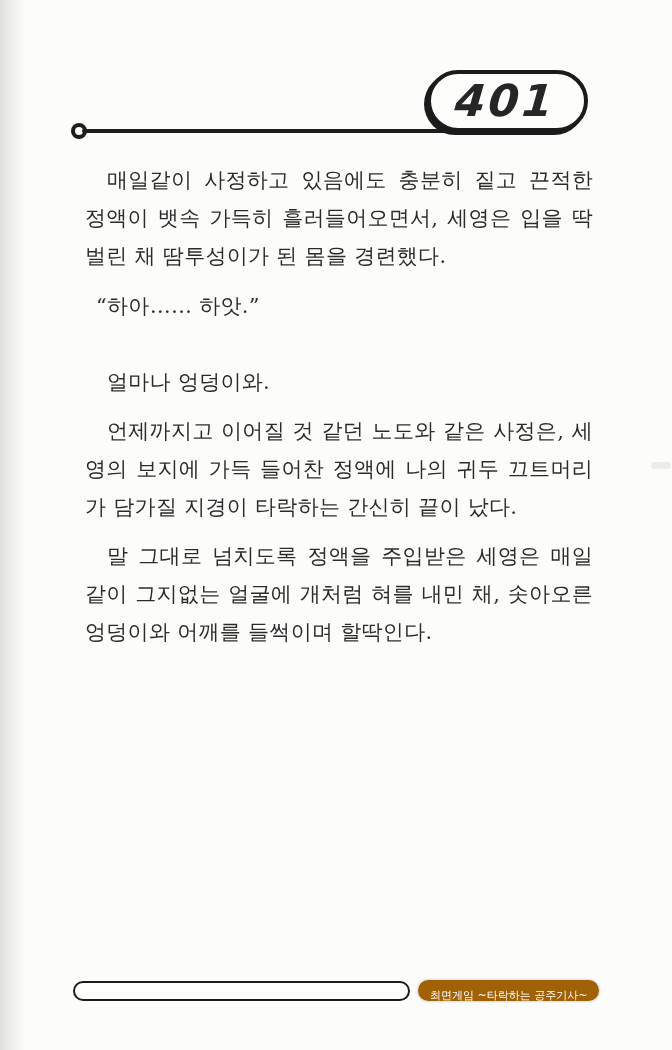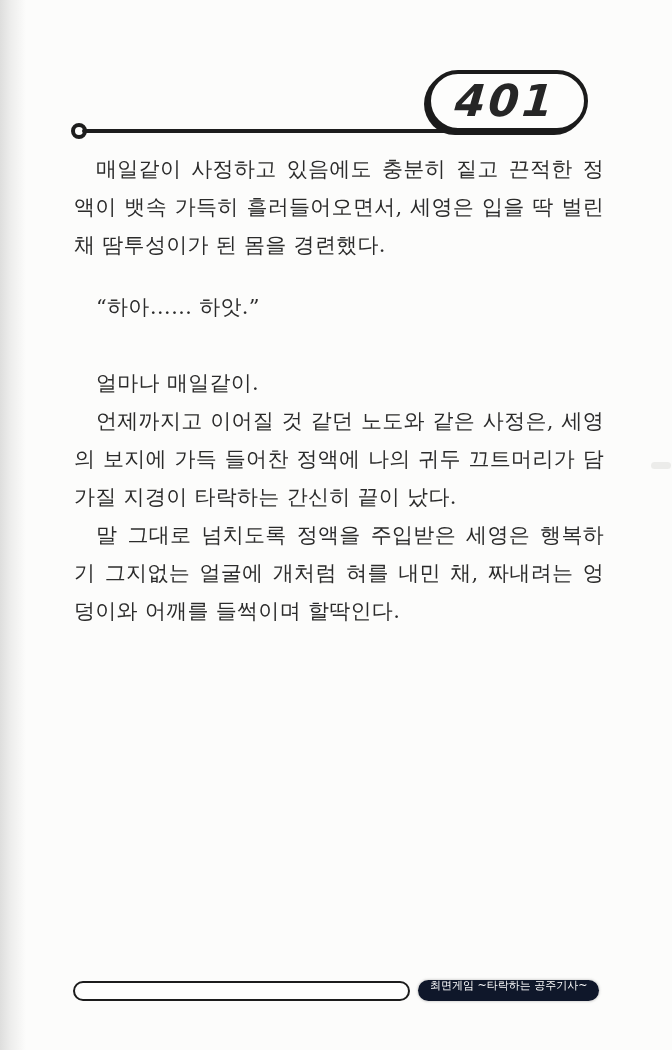--- a/index.html
+++ b/index.html
@@ -40,39 +40,39 @@
     font-weight:bold;font-style:italic;
     font-size:44px;letter-spacing:3px;color:#262626;
     transform:skewX(-5deg);padding-right:5px;line-height:1;
   }
   
   .text-body{
     position:absolute;left:74px;top:150px;width:530px;
     font-size:21px;line-height:38px;letter-spacing:.3px;
     text-align:justify;color:#2b2b2b;
   }
-  .text-body p{margin:0;text-indent:22px;}
-  .text-body p.dialogue{margin:24px 0 38px;}
+  .text-body p{margin:11px;text-indent:22px;}
+  .text-body p.dialogue{margin:12px 0 38px;}
   .text-body p.sfx{margin-top:38px;}
   
   .artifact{
     position:absolute;left:651px;top:462px;width:20px;height:7px;
     background:#ececea;border-radius:4px;
   }
   
   .footer-pill{
     position:absolute;left:73px;top:981px;width:337px;height:20px;
     box-sizing:border-box;border:2px solid #1c1c1c;border-radius:10px;
     background:#fefefd;
   }
   .title-badge{
     position:absolute;left:418px;top:980px;height:21px;
     padding:0 12px;box-sizing:border-box;
-    background:#0f172a;border-radius:11px;
-    display:inline-flex;align-items:flex-start;justify-content:center;
+    background:#a16207;border-radius:11px;
+    display:inline-flex;align-items:flex-end;justify-content:center;
     box-shadow:0 0 2px 1px rgba(120,120,120,.25);
   }
   .title-badge .t{
     font-family:"DejaVu Sans","Liberation Sans",sans-serif;
     font-size:11px;color:#ffffff;white-space:nowrap;line-height:1;
   }
 </style>
 </head>
 <body>
 
@@ -84,23 +84,23 @@
     <span class="ring"></span>
     <div class="rule"></div>
     <div class="page-badge">
       <span class="num">401</span>
     </div>
   </div>
 
   <main class="text-body">
     <p class="para">매일같이 사정하고 있음에도 충분히 짙고 끈적한 정액이 뱃속 가득히 흘러들어오면서, 세영은 입을 딱 벌린 채 땀투성이가 된 몸을 경련했다.</p>
     <p class="dialogue">“하아…… 하앗.”</p>
-    <p class="para">얼마나 매일같이.</p>
+    <p class="para">얼마나 엉덩이와.</p>
     <p class="para">언제까지고 이어질 것 같던 노도와 같은 사정은, 세영의 보지에 가득 들어찬 정액에 나의 귀두 끄트머리가 담가질 지경이 타락하는 간신히 끝이 났다.</p>
-    <p class="para">말 그대로 넘치도록 정액을 주입받은 세영은 행복하기 그지없는 얼굴에 개처럼 혀를 내민 채, 짜내려는 엉덩이와 어깨를 들썩이며 할딱인다.</p>
+    <p class="para">말 그대로 넘치도록 정액을 주입받은 세영은 매일같이 그지없는 얼굴에 개처럼 혀를 내민 채, 솟아오른 엉덩이와 어깨를 들썩이며 할딱인다.</p>
   </main>
 
   <div class="artifact"></div>
 
   <footer>
     <div class="footer-pill"></div>
     <div class="title-badge">
       <span class="t">최면게임 ~타락하는 공주기사~</span>
     </div>
   </footer>

